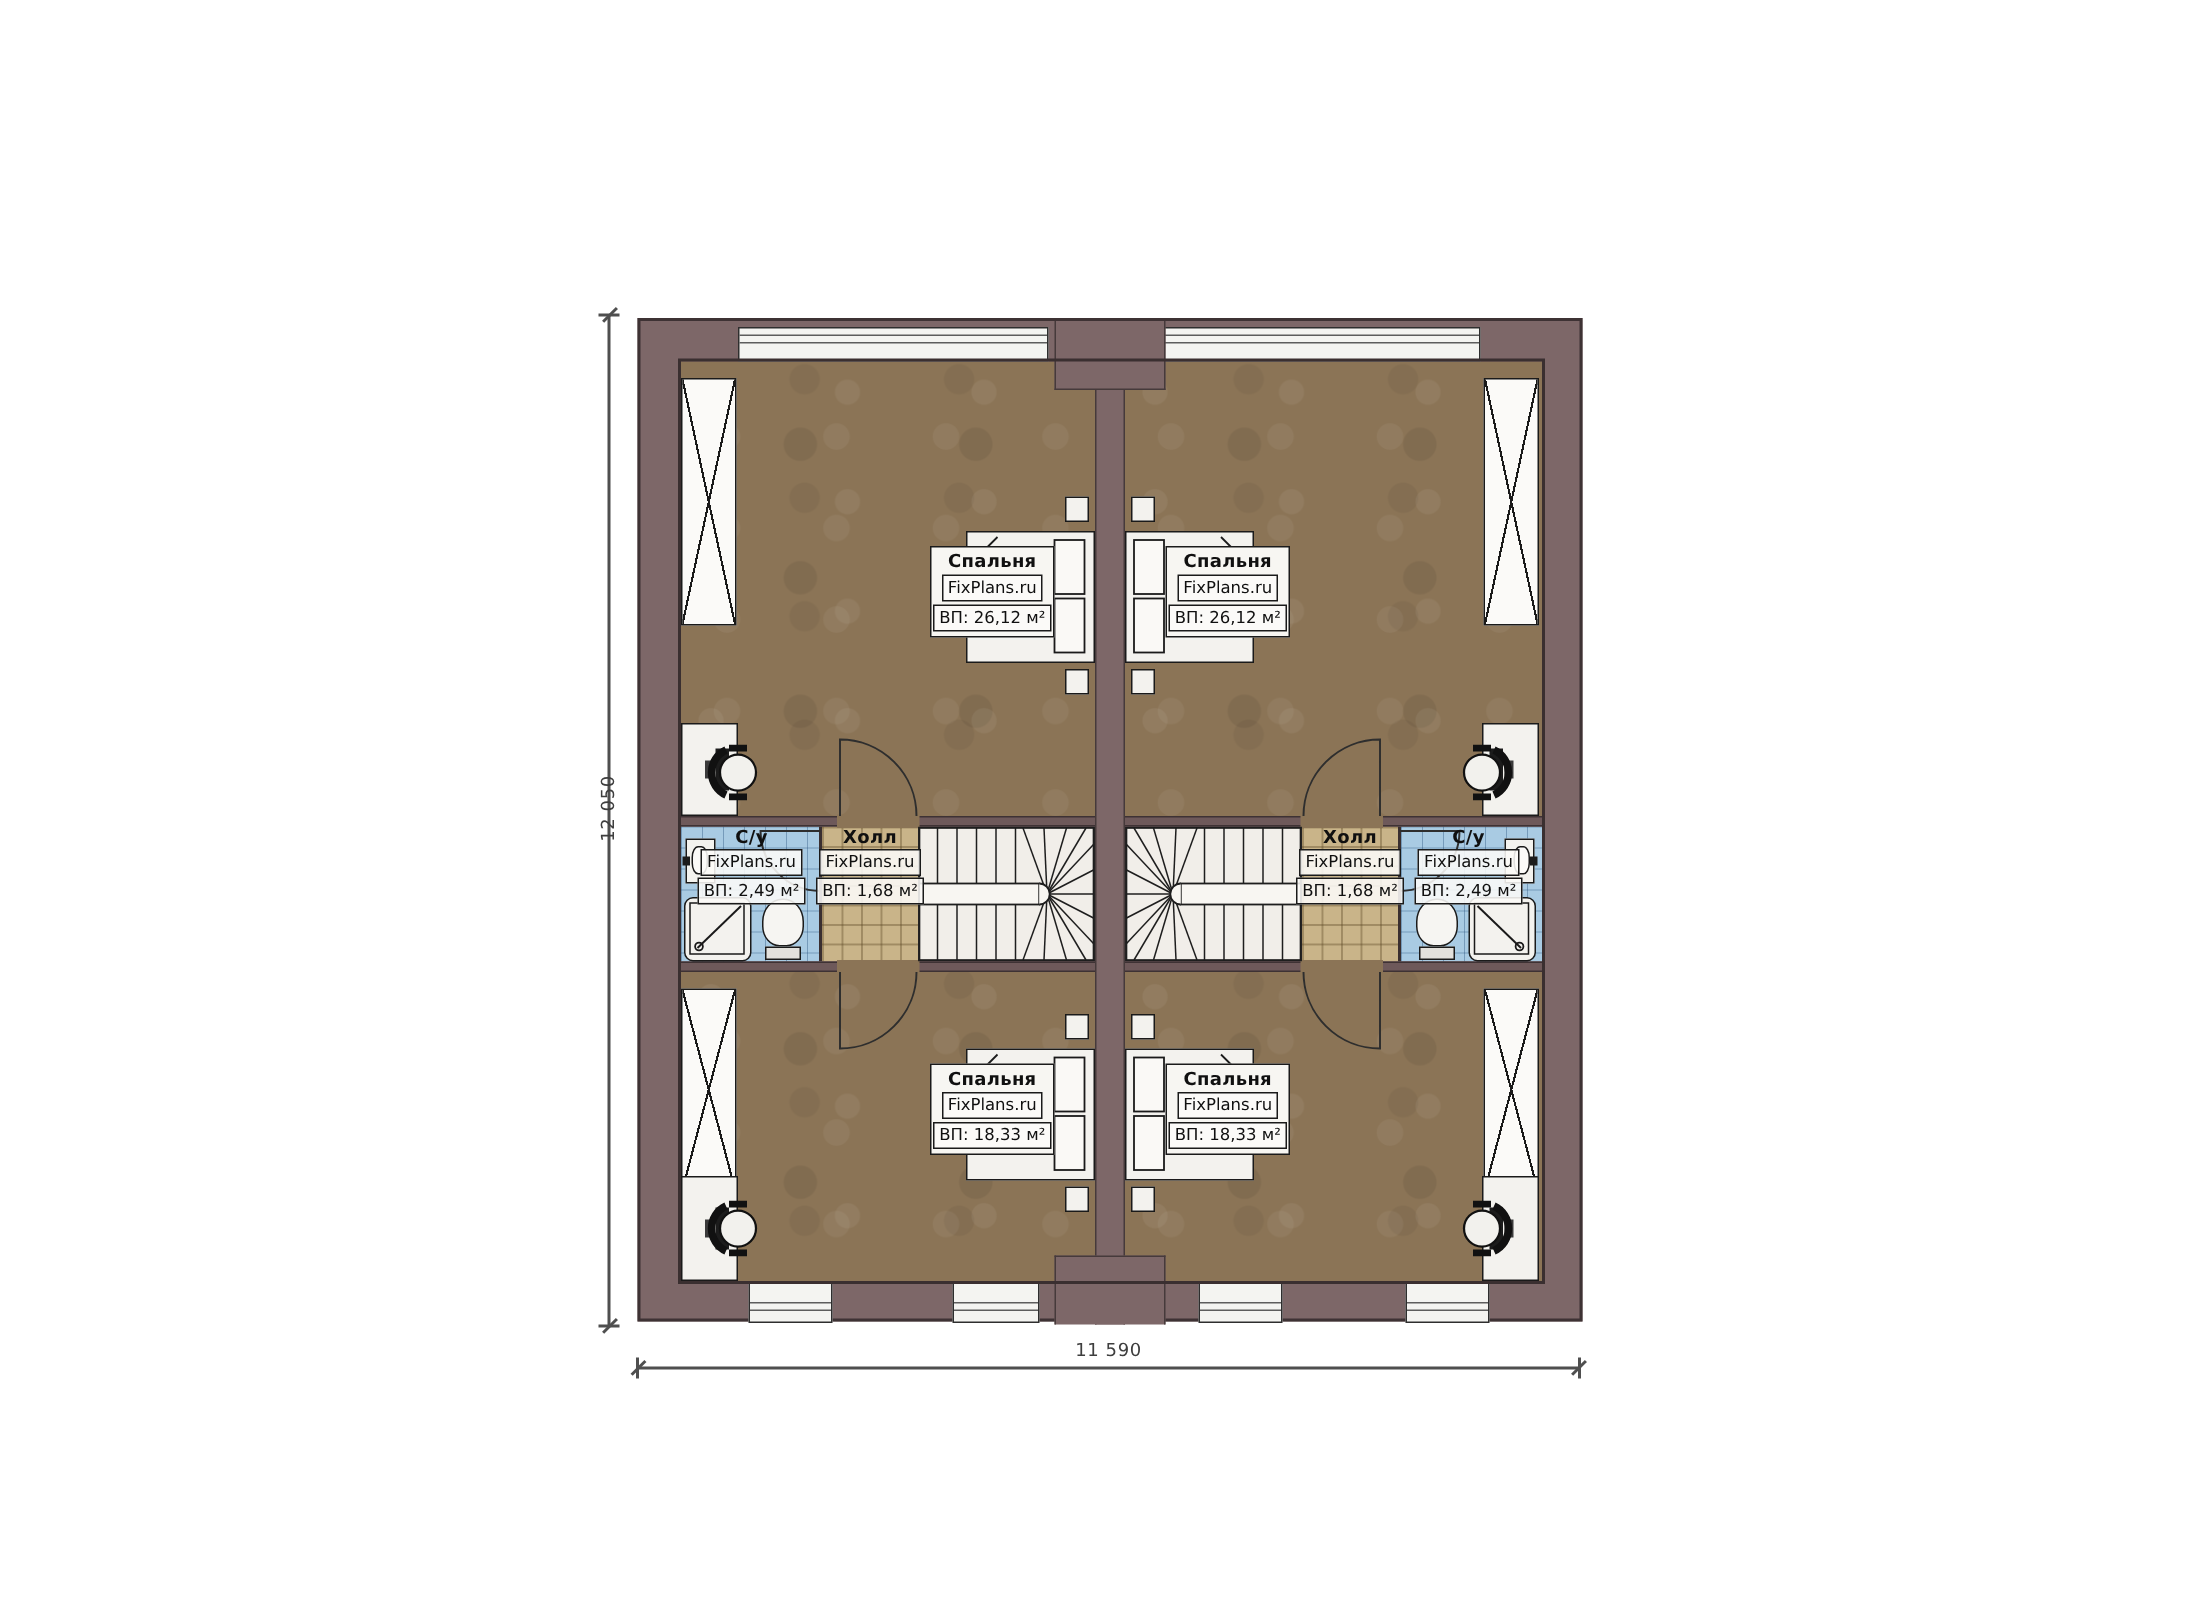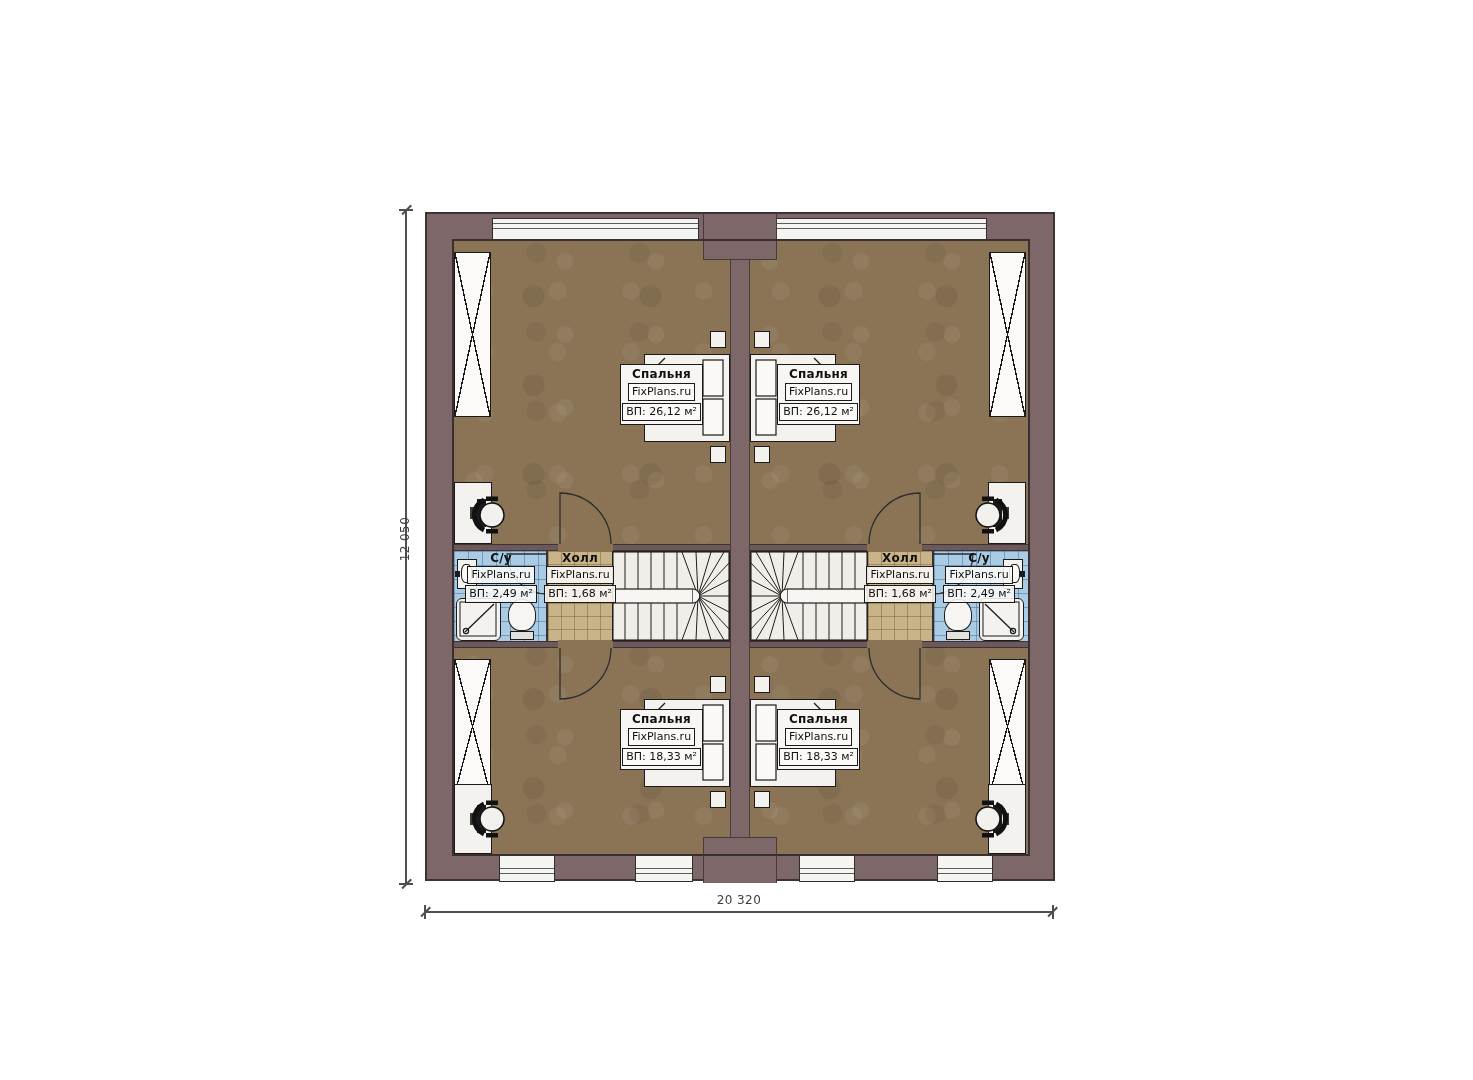--- a/index.html
+++ b/index.html
@@ -66,21 +66,21 @@
     <div class="abs dim-slash" style="left:20px;top:683px;"></div>
     <div class="abs dim-text" style="left:-10px;top:331px;width:70px;height:16px;line-height:16px;text-align:center;transform:rotate(-90deg);">12 050</div>
   </div>
 
   <div class="abs" style="left:415px;top:885px;width:650px;height:45px;">
     <div class="abs dim-line" style="left:10px;top:26px;width:628px;height:1.5px;"></div>
     <div class="abs dim-tick" style="left:9px;top:20px;width:1.5px;height:14px;"></div>
     <div class="abs dim-tick" style="left:637px;top:20px;width:1.5px;height:14px;"></div>
     <div class="abs dim-slash" style="left:4px;top:26px;"></div>
     <div class="abs dim-slash" style="left:631px;top:26px;"></div>
-    <div class="abs dim-text" style="left:274px;top:8px;width:100px;text-align:center;">20 320</div>
+    <div class="abs dim-text" style="left:274px;top:8px;width:100px;text-align:center;">11 590</div>
   </div>
 
   <div class="abs building" style="left:425px;top:212px;width:630px;height:669px;">
 
     <div class="abs floor-brown" style="left:27px;top:27px;width:276px;height:305px;"></div>
     <div class="abs floor-brown" style="left:27px;top:430px;width:276px;height:212px;"></div>
     <div class="abs floor-brown" style="left:323px;top:27px;width:280px;height:305px;"></div>
     <div class="abs floor-brown" style="left:323px;top:430px;width:280px;height:212px;"></div>
 
     <div class="abs tile-bath" style="left:27px;top:337px;width:94px;height:90px;border-right:2px solid #3a2f30;"></div>

